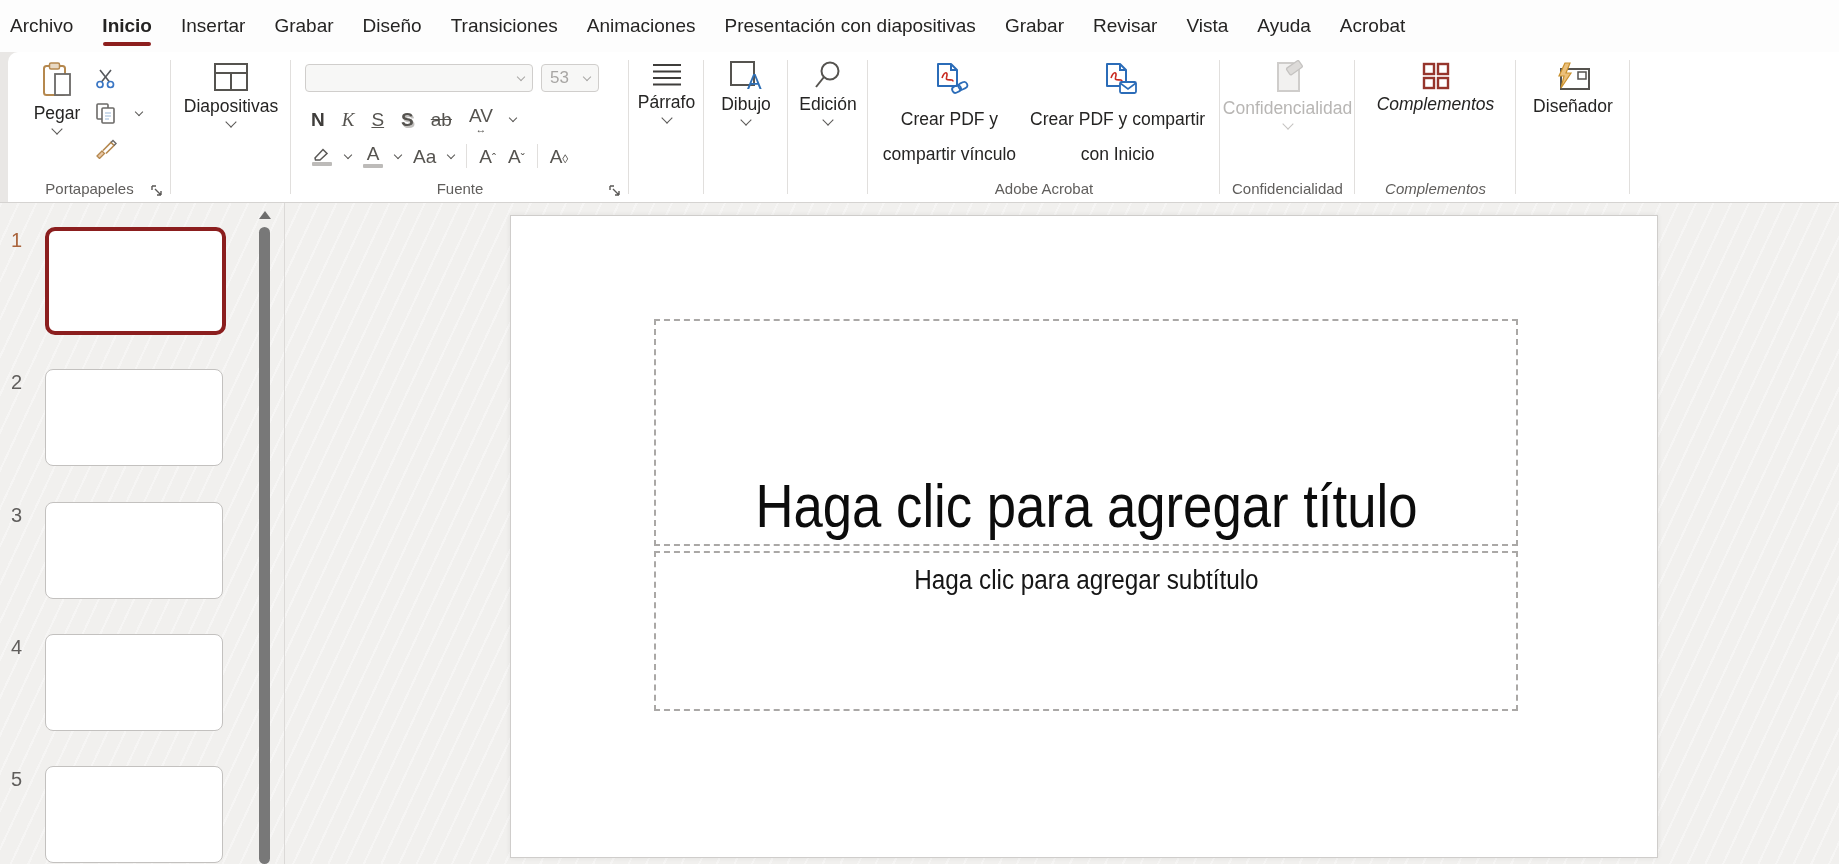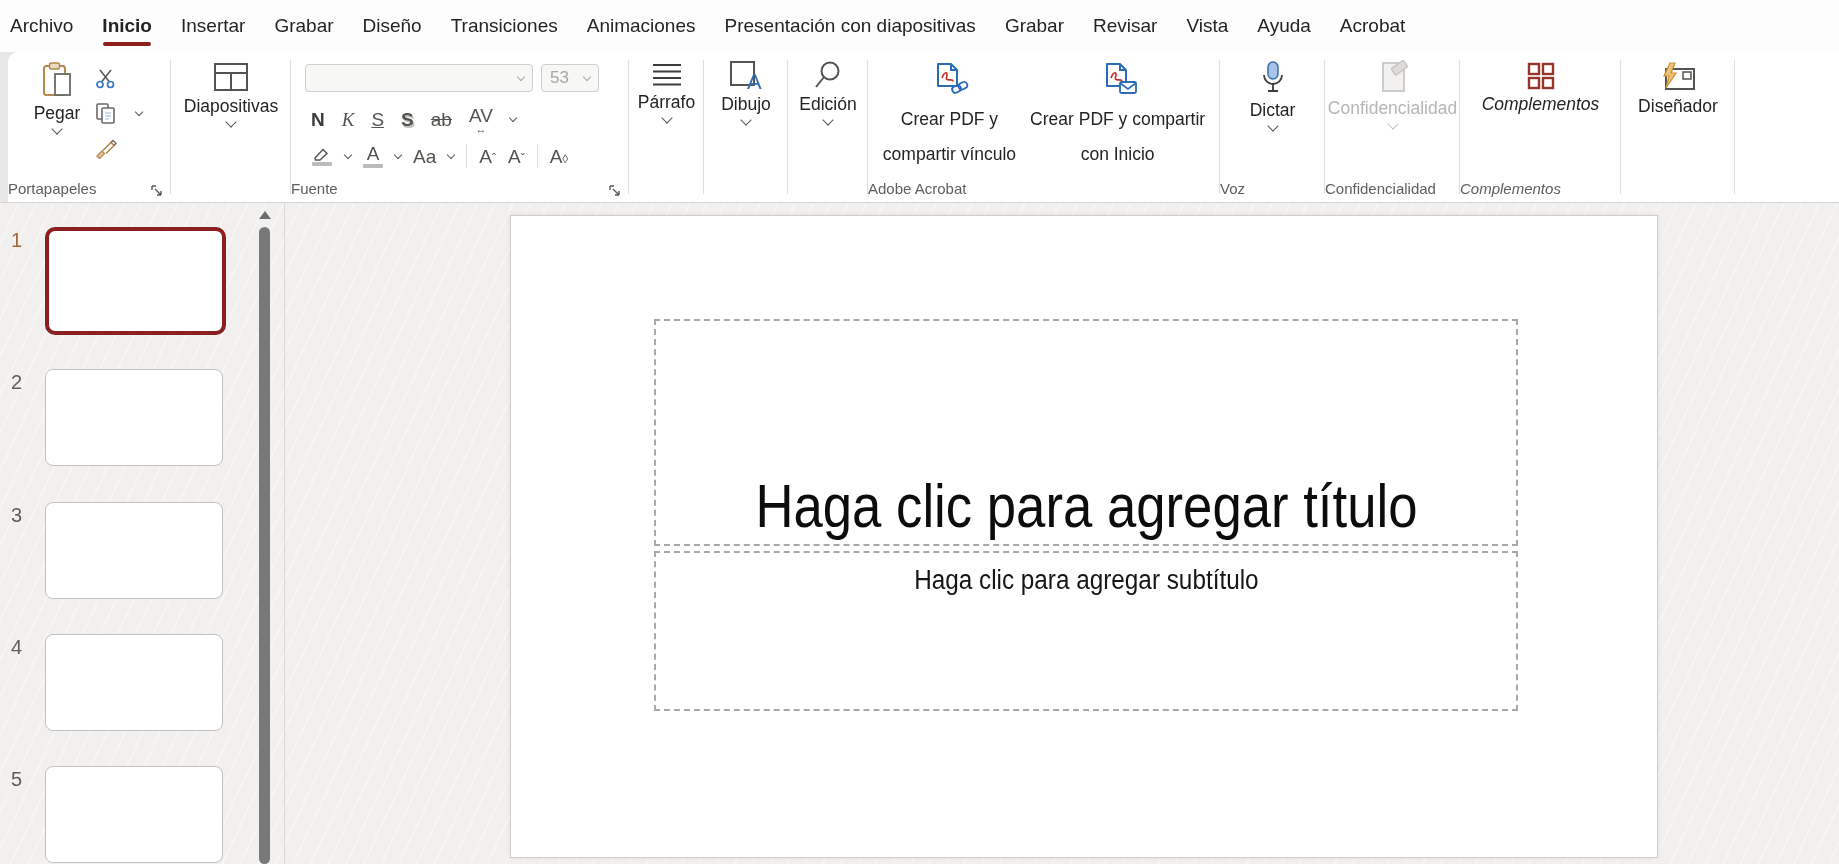--- a/index.html
+++ b/index.html
@@ -17,21 +17,21 @@
   .pill-record{position:absolute;right:267px;}
   .pill-teams{position:absolute;right:54px;}
   .pill-comment{position:absolute;right:6px;width:32px;justify-content:center;padding:0;}
   
   .ribbon-wrap{position:absolute;top:52px;left:0;right:0;height:150px;background:#e9e7e5;
        border-bottom:1px solid #d5d3d1;}
   .ribbon{position:absolute;left:8px;right:0;top:0;bottom:0;background:#fff;
        border-top-left-radius:10px;display:flex;}
   .rgroup{position:relative;height:100%;box-sizing:border-box;flex:none;}
   .rgroup::after{content:"";position:absolute;right:0;top:8px;bottom:8px;width:1px;background:#e1dfdd;}
-  .glabel{position:absolute;bottom:5px;left:0;right:0;font-size:15px;color:#605e5c;white-space:nowrap;}
+  .glabel{position:absolute;bottom:5px;left:0;right:0;text-align:center;font-size:15px;color:#605e5c;white-space:nowrap;}
   .launcher{position:absolute;bottom:5px;right:8px;width:13px;height:13px;}
   .chev{display:inline-block;width:7px;height:7px;border-right:1.7px solid #5a5856;
        border-bottom:1.7px solid #5a5856;transform:rotate(45deg);margin-top:-3px;}
   .chev.sm{width:5px;height:5px;}
   .chev.dis{border-color:#c5c3c1;}
   .bigbtn{position:absolute;display:flex;flex-direction:column;align-items:center;gap:4px;}
   .bigbtn .blabel{font-size:17.5px;color:#252423;white-space:nowrap;line-height:1.2;}
   .g-clip{width:163px;} .g-slides{width:120px;} .g-font{width:338px;} .g-par{width:75px;}
   .g-draw{width:84px;} .g-edit{width:80px;} .g-acro{width:352px;} .g-voice{width:105px;}
   .g-sens{width:135px;} .g-add{width:161px;font-style:italic;} .g-des{width:114px;}
@@ -320,34 +320,20 @@
               <path d="M22 21l8 6 8-6" stroke="#2b6cb8" stroke-width="1.6"></path>
             </svg>
           </span>
           <span class="blabel">Crear PDF y compartir</span>
           <span class="blabel">con Inicio</span>
         </div>
       </div>
       <div class="glabel">Adobe Acrobat</div>
     </div>
 
-    <div class="rgroup g-voice">
-      <div class="bigbtn" style="left:0;right:0;top:8px;">
-        <span>
-          <svg width="26" height="36" viewBox="0 0 26 36">
-            <rect x="8" y="2" width="10" height="17" rx="5" fill="#a9c4e9" stroke="#3a6ca8" stroke-width="1.5"></rect>
-            <path d="M4 15a9 9 0 0 0 18 0" fill="none" stroke="#3f3d3b" stroke-width="1.8"></path>
-            <path d="M13 24v6M8 31h10" stroke="#3f3d3b" stroke-width="1.8"></path>
-          </svg>
-        </span>
-        <span class="blabel">Dictar</span>
-        <span class="chev"></span>
-      </div>
-      <div class="glabel">Voz</div>
-    </div>
 
     <div class="rgroup g-sens">
       <div class="bigbtn disabled" style="left:0;right:0;top:8px;">
         <span>
           <svg width="34" height="34" viewBox="0 0 34 34">
             <path d="M7 3h15l6 6v22H7z" fill="#f2f1f0" stroke="#cfcdcb" stroke-width="2"></path>
             <rect x="16" y="4" width="15" height="8" rx="1.5" transform="rotate(-35 23 8)" fill="#dddbd9" stroke="#c5c3c1" stroke-width="1.3"></rect>
           </svg>
         </span>
         <span class="blabel">Confidencialidad</span>

